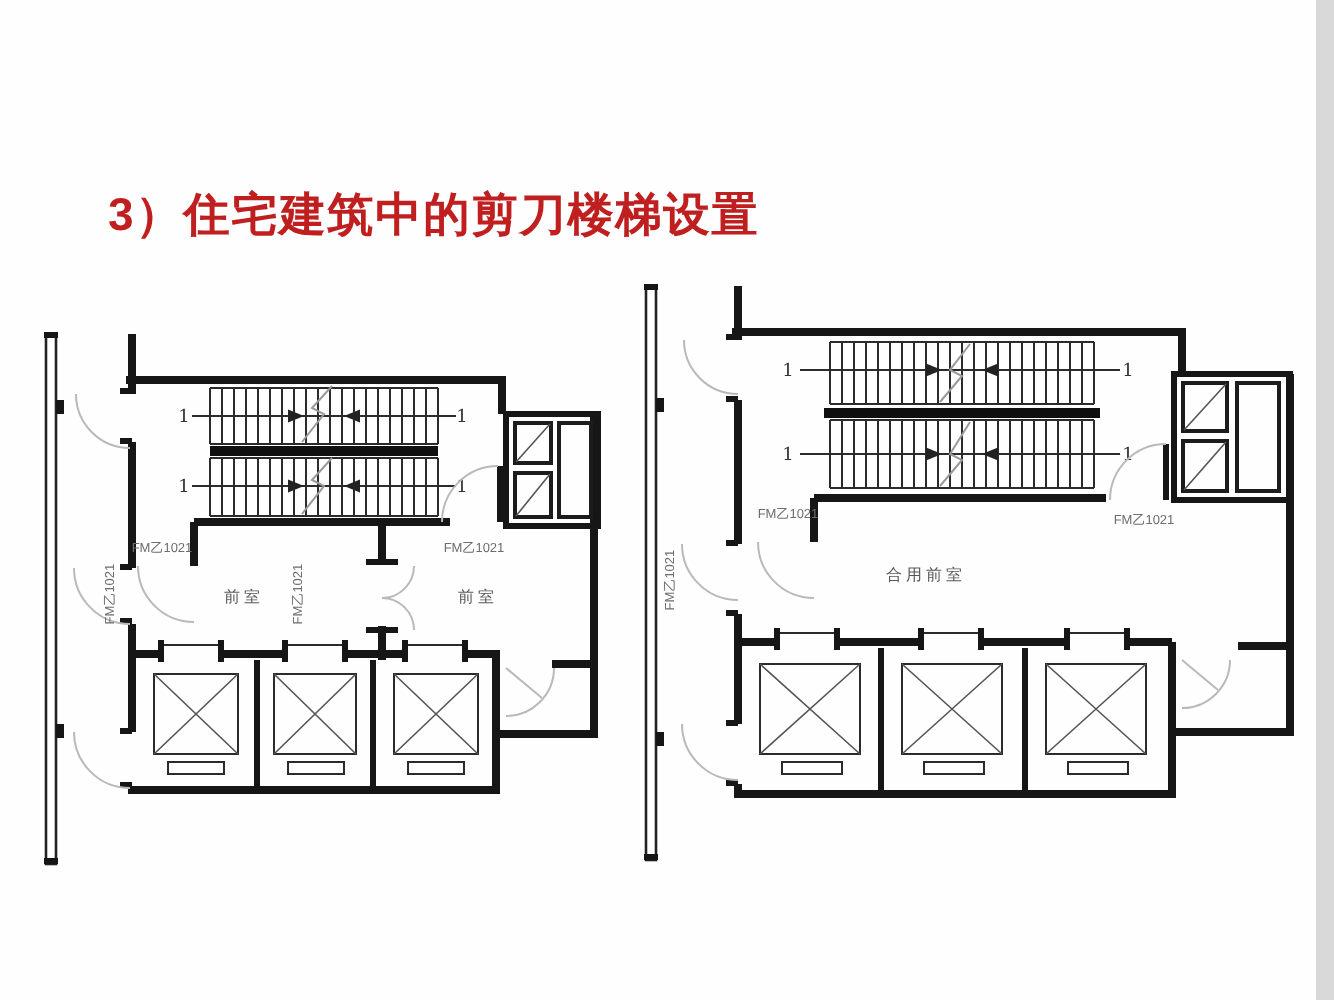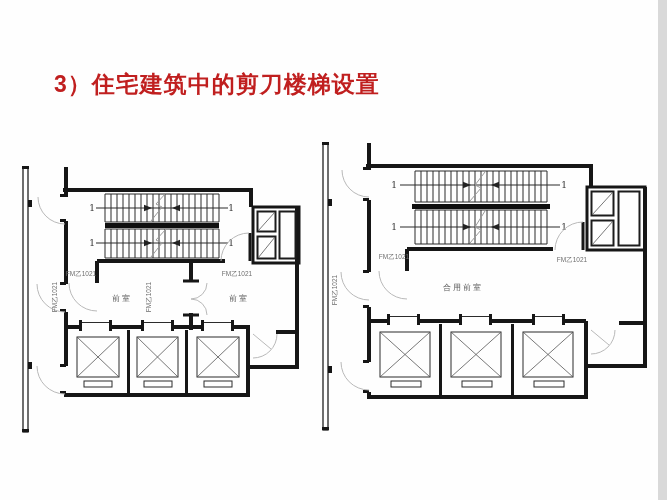--- a/index.html
+++ b/index.html
@@ -1,19 +1,19 @@
 <!DOCTYPE html>
 <html style="--title-red: #c01f1f; --edge: #d9d9d9;"><head>
 <meta charset="utf-8">
 <style>
   html,body{margin:0;padding:0;background:#ffffff;}
   .canvas{position:relative;width:667px;height:500px;background:#fefefe;overflow:hidden;
           font-family:"Liberation Sans",sans-serif;}
   .edge-strip{position:absolute;top:0;right:0;width:9px;height:100%;background:var(--edge,#d9d9d9);}
-  .title{position:absolute;left:54px;top:69px;margin:0;font-size:23px;font-weight:700;
+  .title{position:absolute;left:54px;top:92px;margin:0;font-size:23px;font-weight:700;
          letter-spacing:1px;color:var(--title-red,#c01f1f);font-family:"Liberation Sans",sans-serif;}
   svg.plans{position:absolute;left:0;top:0;}
   
   .w4{stroke:#161616;stroke-width:4;fill:none;stroke-linecap:butt;}
   .w3{stroke:#161616;stroke-width:3;fill:none;}
   .w2{stroke:#1c1c1c;stroke-width:2;fill:none;}
   .thin{stroke:#2b2b2b;stroke-width:1;fill:none;}
   .hair{stroke:#555;stroke-width:.8;fill:none;}
   .brk{stroke:#9a9a9a;stroke-width:1;fill:none;}
   .arc{stroke:#b9b9b9;stroke-width:1;fill:none;}

